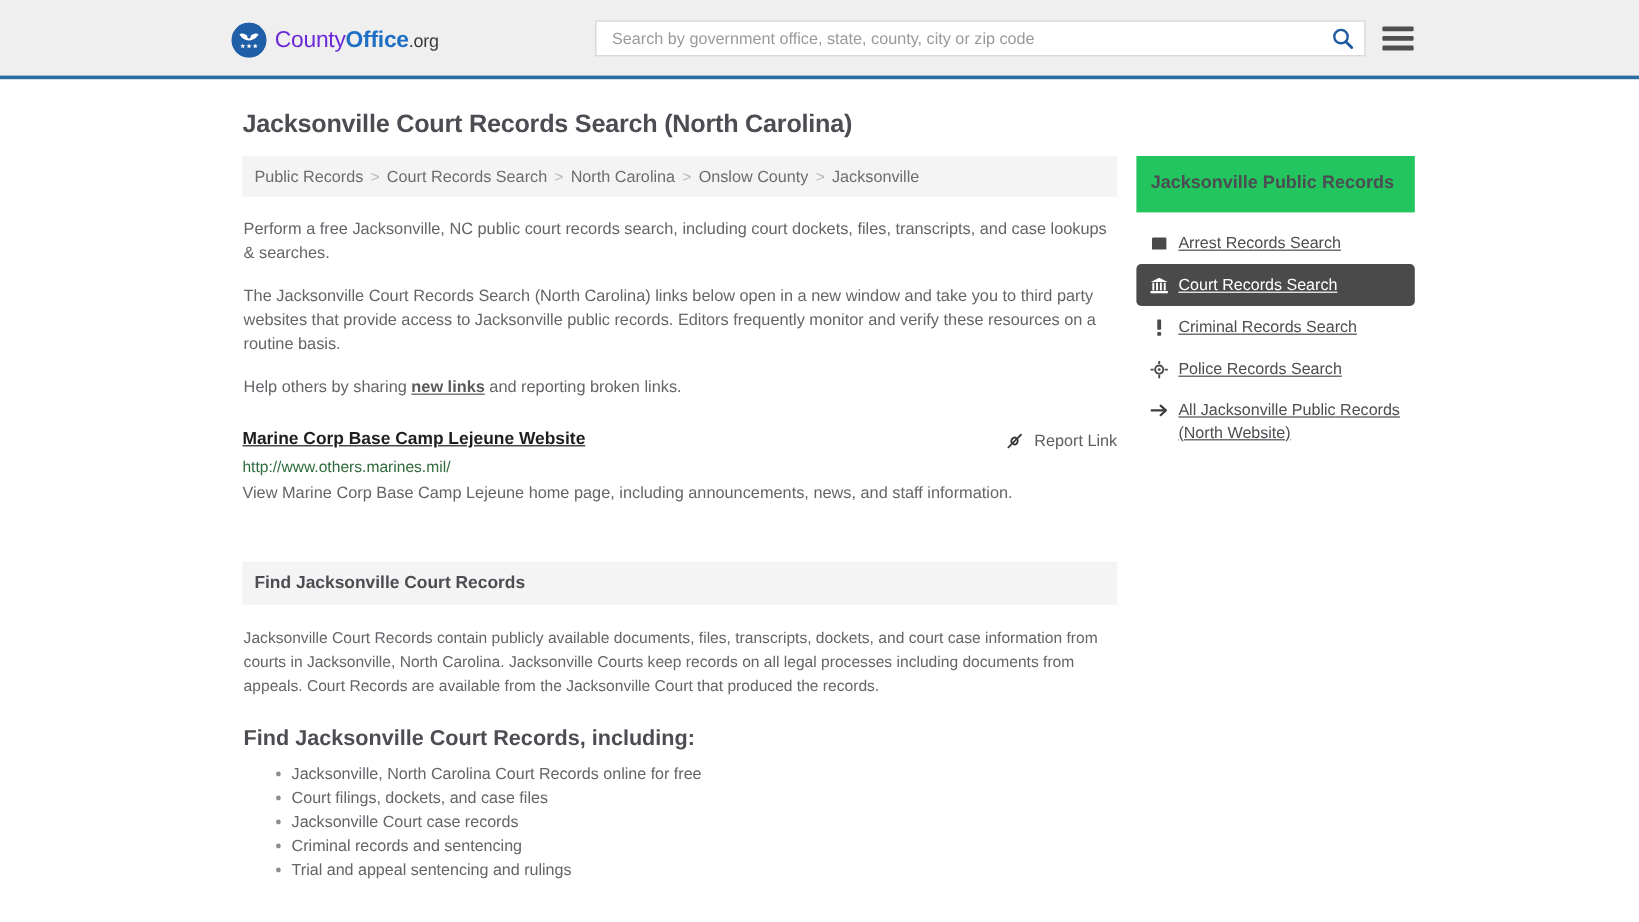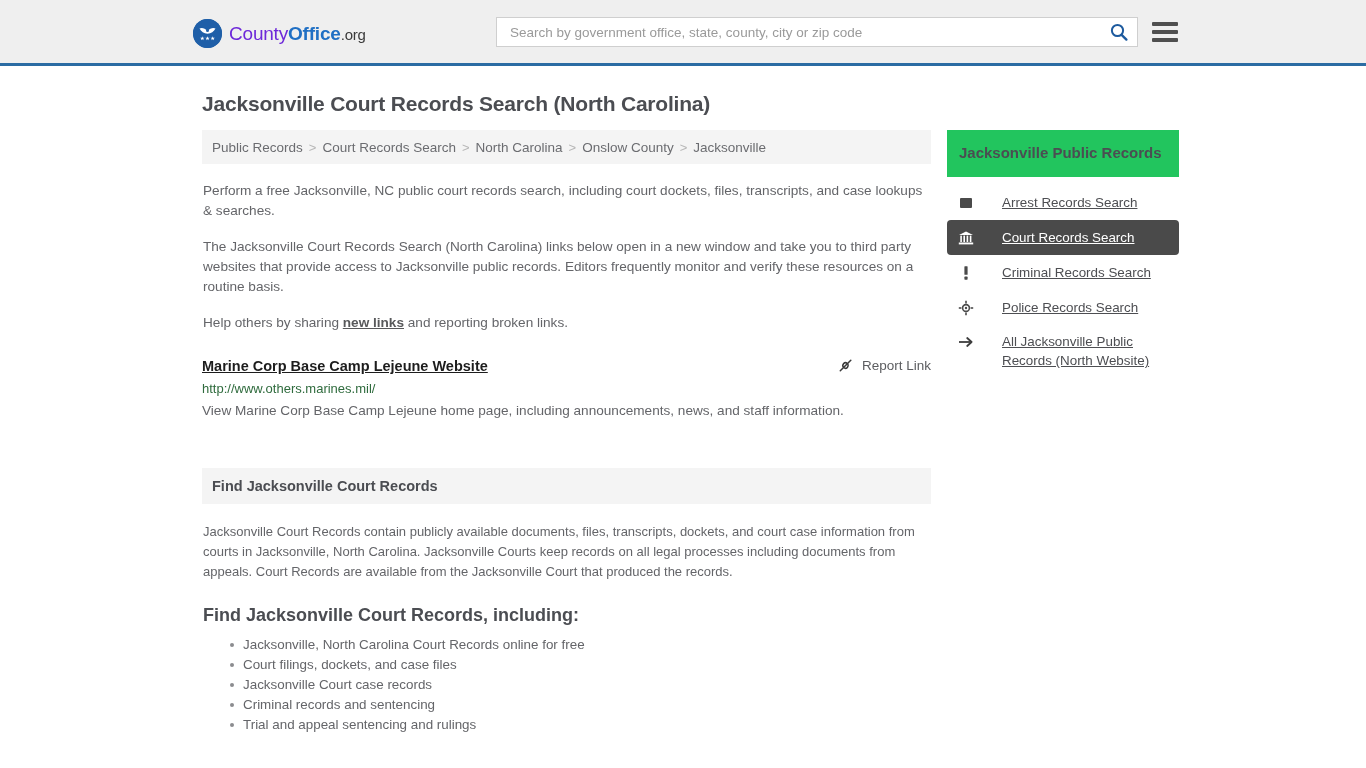--- a/index.html
+++ b/index.html
@@ -149,21 +149,21 @@
     text-decoration: underline;
     font-weight: 700;
   }
 
   
   .result {
     margin-top: 23px;
   }
   .result-head {
     display: flex;
-    align-items: flex-start;
+    align-items: flex-end;
     justify-content: space-between;
   }
   .result-title {
     font-size: 14.5px;
     font-weight: 700;
     color: #1d1d1d;
     text-decoration: underline;
     line-height: 20px;
   }
   .report-link {
@@ -253,21 +253,21 @@
     margin: 0;
     font-size: 15px;
     font-weight: 700;
     color: #4b4d52;
     line-height: 23px;
   }
   .side-list { margin-top: 8px; }
   .side-item {
     display: flex;
     align-items: center;
-    gap: 28px;
+    gap: 8px;
     padding: 8px 11px;
     border-radius: 4px;
     text-decoration: none;
     min-height: 31px;
   }
   .side-item .ico {
     width: 16px; height: 16px;
     flex: 0 0 16px;
     display: flex; align-items: center; justify-content: center;
   }

